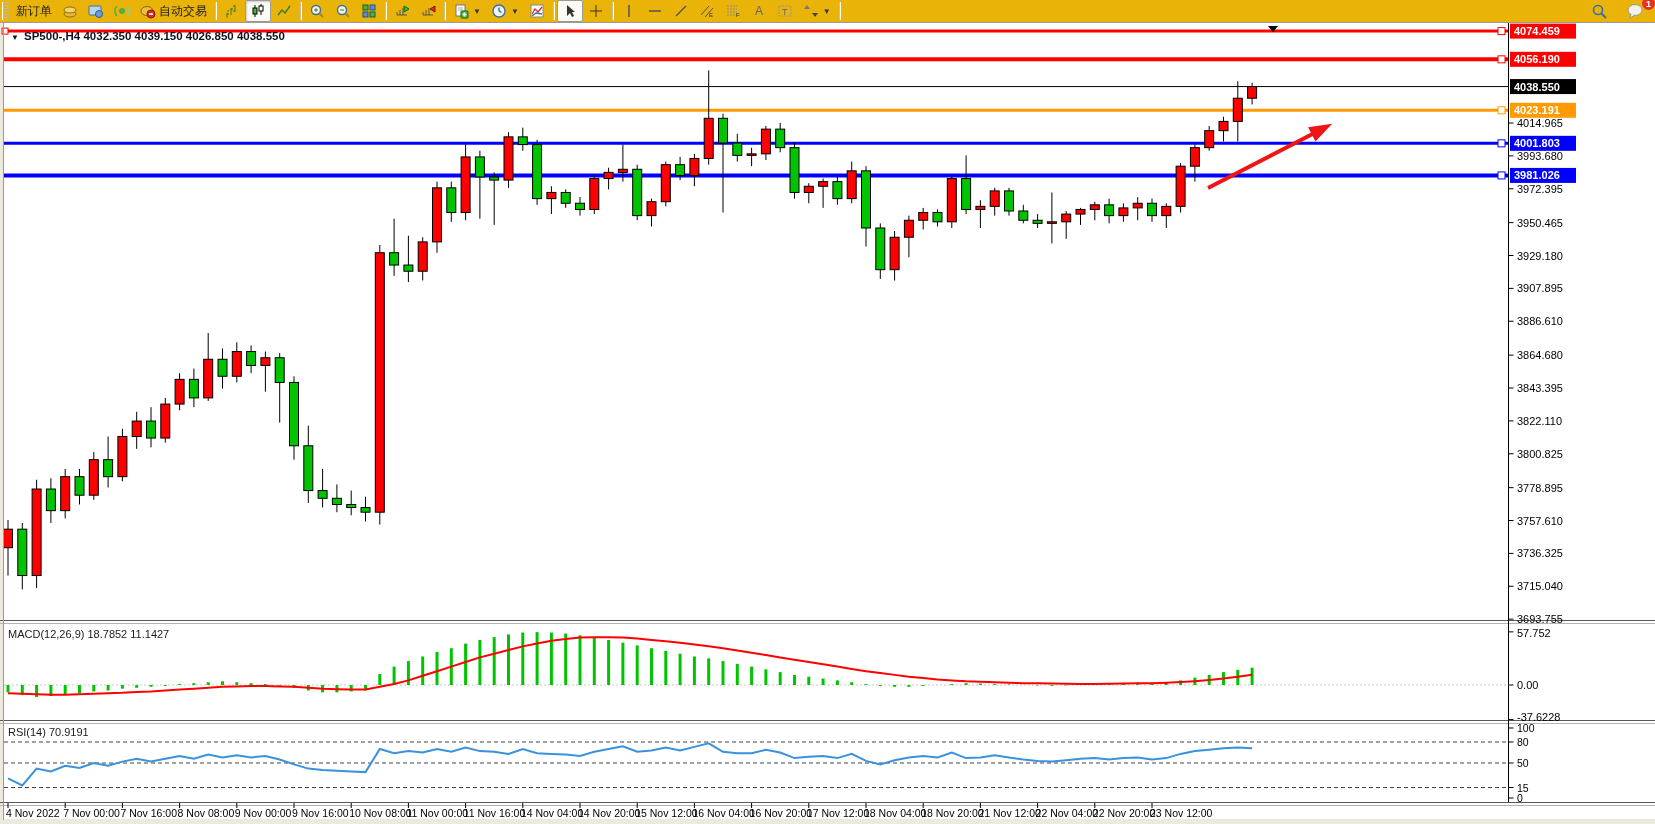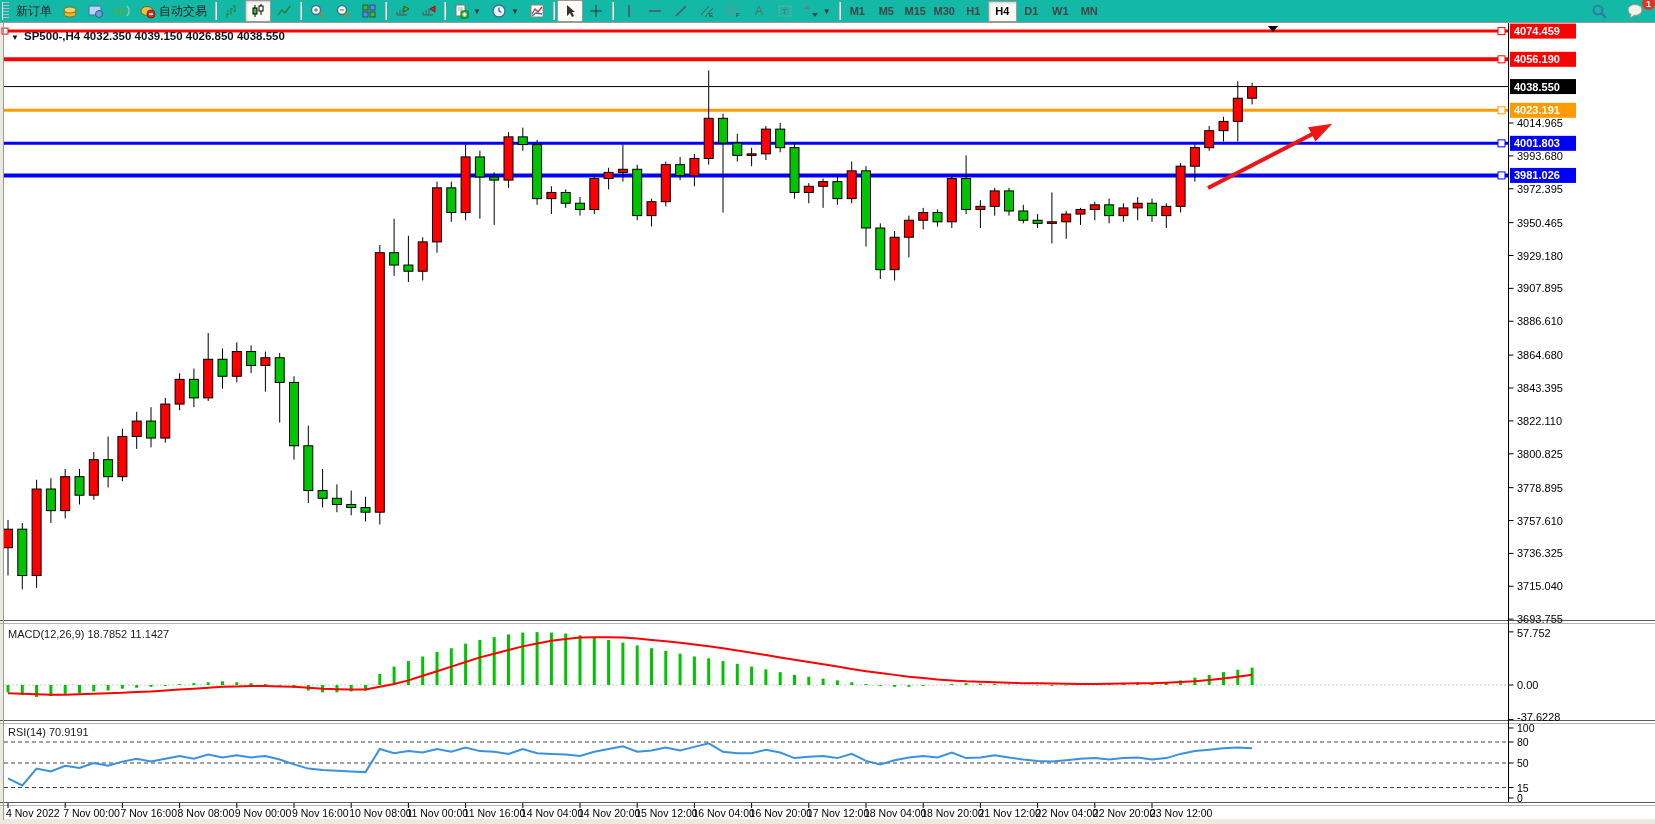--- a/index.html
+++ b/index.html
@@ -1,17 +1,17 @@
 <!DOCTYPE html>
 <html><head>
 <meta charset="utf-8">
 <style>
   html,body{margin:0;padding:0;width:1655px;height:824px;overflow:hidden;background:#fff;
     font-family:"Liberation Sans",sans-serif;}
-  #toolbar{position:absolute;left:0;top:0;width:1655px;height:22px;background:#14b8a6;
+  #toolbar{position:absolute;left:0;top:0;width:1655px;height:22px;background:#eab308;
     border-bottom:1px solid #9a9a9a;display:flex;align-items:center;z-index:5;font-size:12px;color:#222;}
   .grip{width:6px;height:18px;margin:0 2px;background:repeating-linear-gradient(180deg,#bbb 0 1px,transparent 1px 3px);border-left:1px solid #fff;}
   .sep{width:1px;height:18px;background:#c3c0b5;margin:0 3px;box-shadow:1px 0 0 #fff;}
   .tb-btn{height:20px;display:flex;align-items:center;gap:3px;padding:0 4px;border:1px solid transparent;border-radius:2px;}
   .tb-btn svg{display:block}
   .tf{width:27px;height:19px;display:flex;align-items:center;justify-content:center;
     font-size:11px;font-weight:bold;color:#444;border:1px solid transparent;}
   .tf.active{border:1px solid #9a9a9a;background:#fbfaf4;box-shadow:inset 1px 1px 2px #ccc;color:#000;}
   .dd{font-size:8px;color:#333;margin-left:1px}
   #right-tools{margin-left:auto;display:flex;align-items:center;margin-right:6px;gap:8px}
@@ -242,31 +242,20 @@
   <div class="tb-btn">
     <span>
         <svg width="16" height="16">
           <polygon points="4,2 7,6 1,6" fill="#777"></polygon>
           <polygon points="12,14 15,10 9,10" fill="#444"></polygon>
         </svg>
       </span>
     <span class="dd">▼</span>
   </div>
   <div class="sep"></div>
-  <div id="tf-group" style="display: flex;">
-      <div class="tf">M1</div>
-      <div class="tf">M5</div>
-      <div class="tf">M15</div>
-      <div class="tf">M30</div>
-      <div class="tf">H1</div>
-      <div class="tf active">H4</div>
-      <div class="tf">D1</div>
-      <div class="tf">W1</div>
-      <div class="tf">MN</div>
-    </div>
   <div id="right-tools">
     <span class="tb-btn">
       <span>
           <svg width="17" height="17">
             <circle cx="7" cy="7" r="4.5" fill="none" stroke="#3b6ea5" stroke-width="1.6"></circle>
             <line x1="10.5" y1="10.5" x2="15" y2="15" stroke="#3b6ea5" stroke-width="2"></line>
           </svg>
         </span>
     </span>
     <span id="chat-wrap" class="tb-btn">

